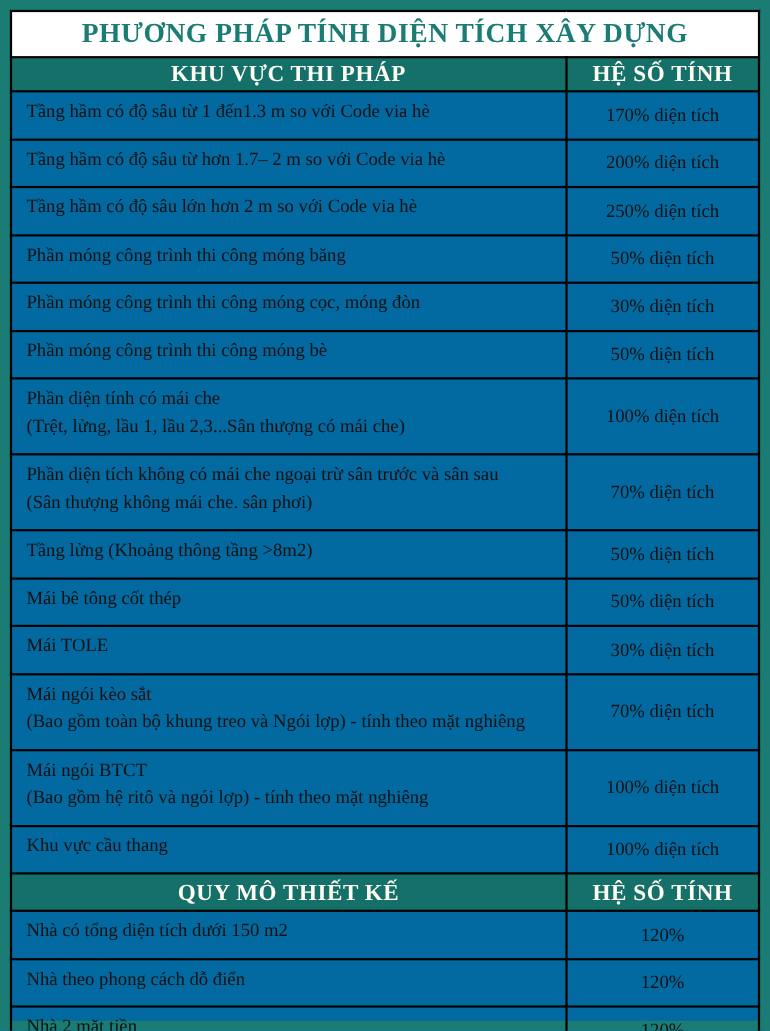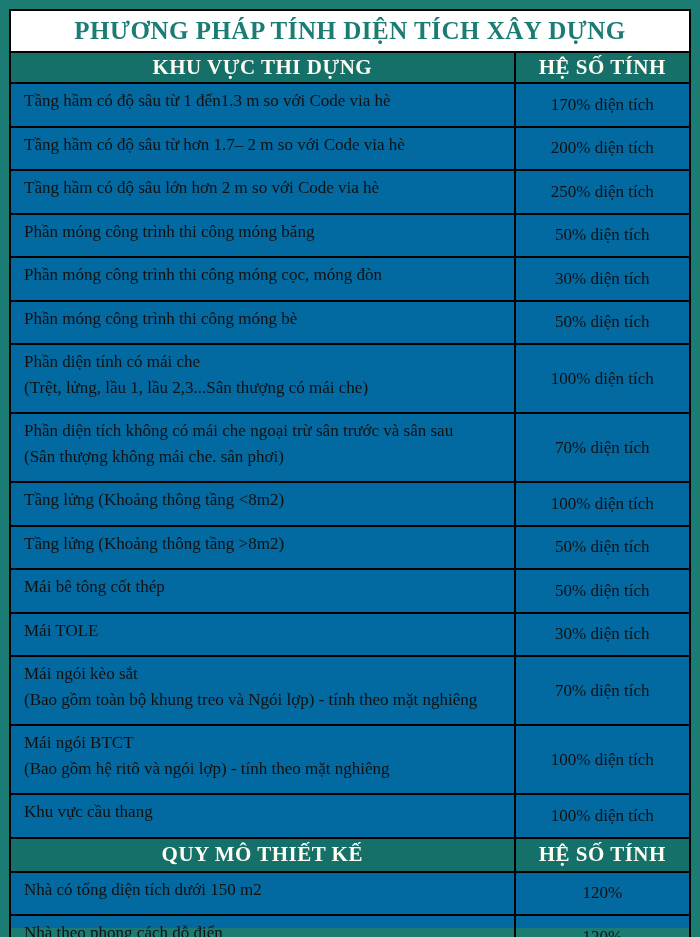--- a/index.html
+++ b/index.html
@@ -85,21 +85,21 @@
         <col class="c1">
         <col class="c2">
       </colgroup>
 
   <tbody>
         <tr>
     <td class="title-cell" colspan="2">PHƯƠNG PHÁP TÍNH DIỆN TÍCH XÂY DỰNG</td>
   </tr>
 
   <tr class="head-row">
-    <th>KHU VỰC THI DỰNG</th>
+    <th>KHU VỰC THI PHÁP</th>
     <th>HỆ SỐ TÍNH</th>
   </tr>
 
   <tr class="single">
     <td class="label">Tầng hầm có độ sâu từ 1 đến1.3 m so với Code via hè</td>
     <td class="value">170% diện tích</td>
   </tr>
   <tr class="single">
     <td class="label">Tầng hầm có độ sâu từ hơn 1.7– 2 m so với Code via hè</td>
     <td class="value">200% diện tích</td>
@@ -122,24 +122,20 @@
   </tr>
   <tr class="double">
     <td class="label">Phần diện tính có mái che
 (Trệt, lửng, lầu 1, lầu 2,3...Sân thượng có mái che)</td>
     <td class="value">100% diện tích</td>
   </tr>
   <tr class="double">
     <td class="label">Phần diện tích không có mái che ngoại trừ sân trước và sân sau
 (Sân thượng không mái che. sân phơi)</td>
     <td class="value">70% diện tích</td>
-  </tr>
-  <tr class="single">
-    <td class="label">Tầng lửng (Khoảng thông tầng &lt;8m2)</td>
-    <td class="value">100% diện tích</td>
   </tr>
   <tr class="single">
     <td class="label">Tầng lửng (Khoảng thông tầng &gt;8m2)</td>
     <td class="value">50% diện tích</td>
   </tr>
   <tr class="single">
     <td class="label">Mái bê tông cốt thép</td>
     <td class="value">50% diện tích</td>
   </tr>
   <tr class="single">

